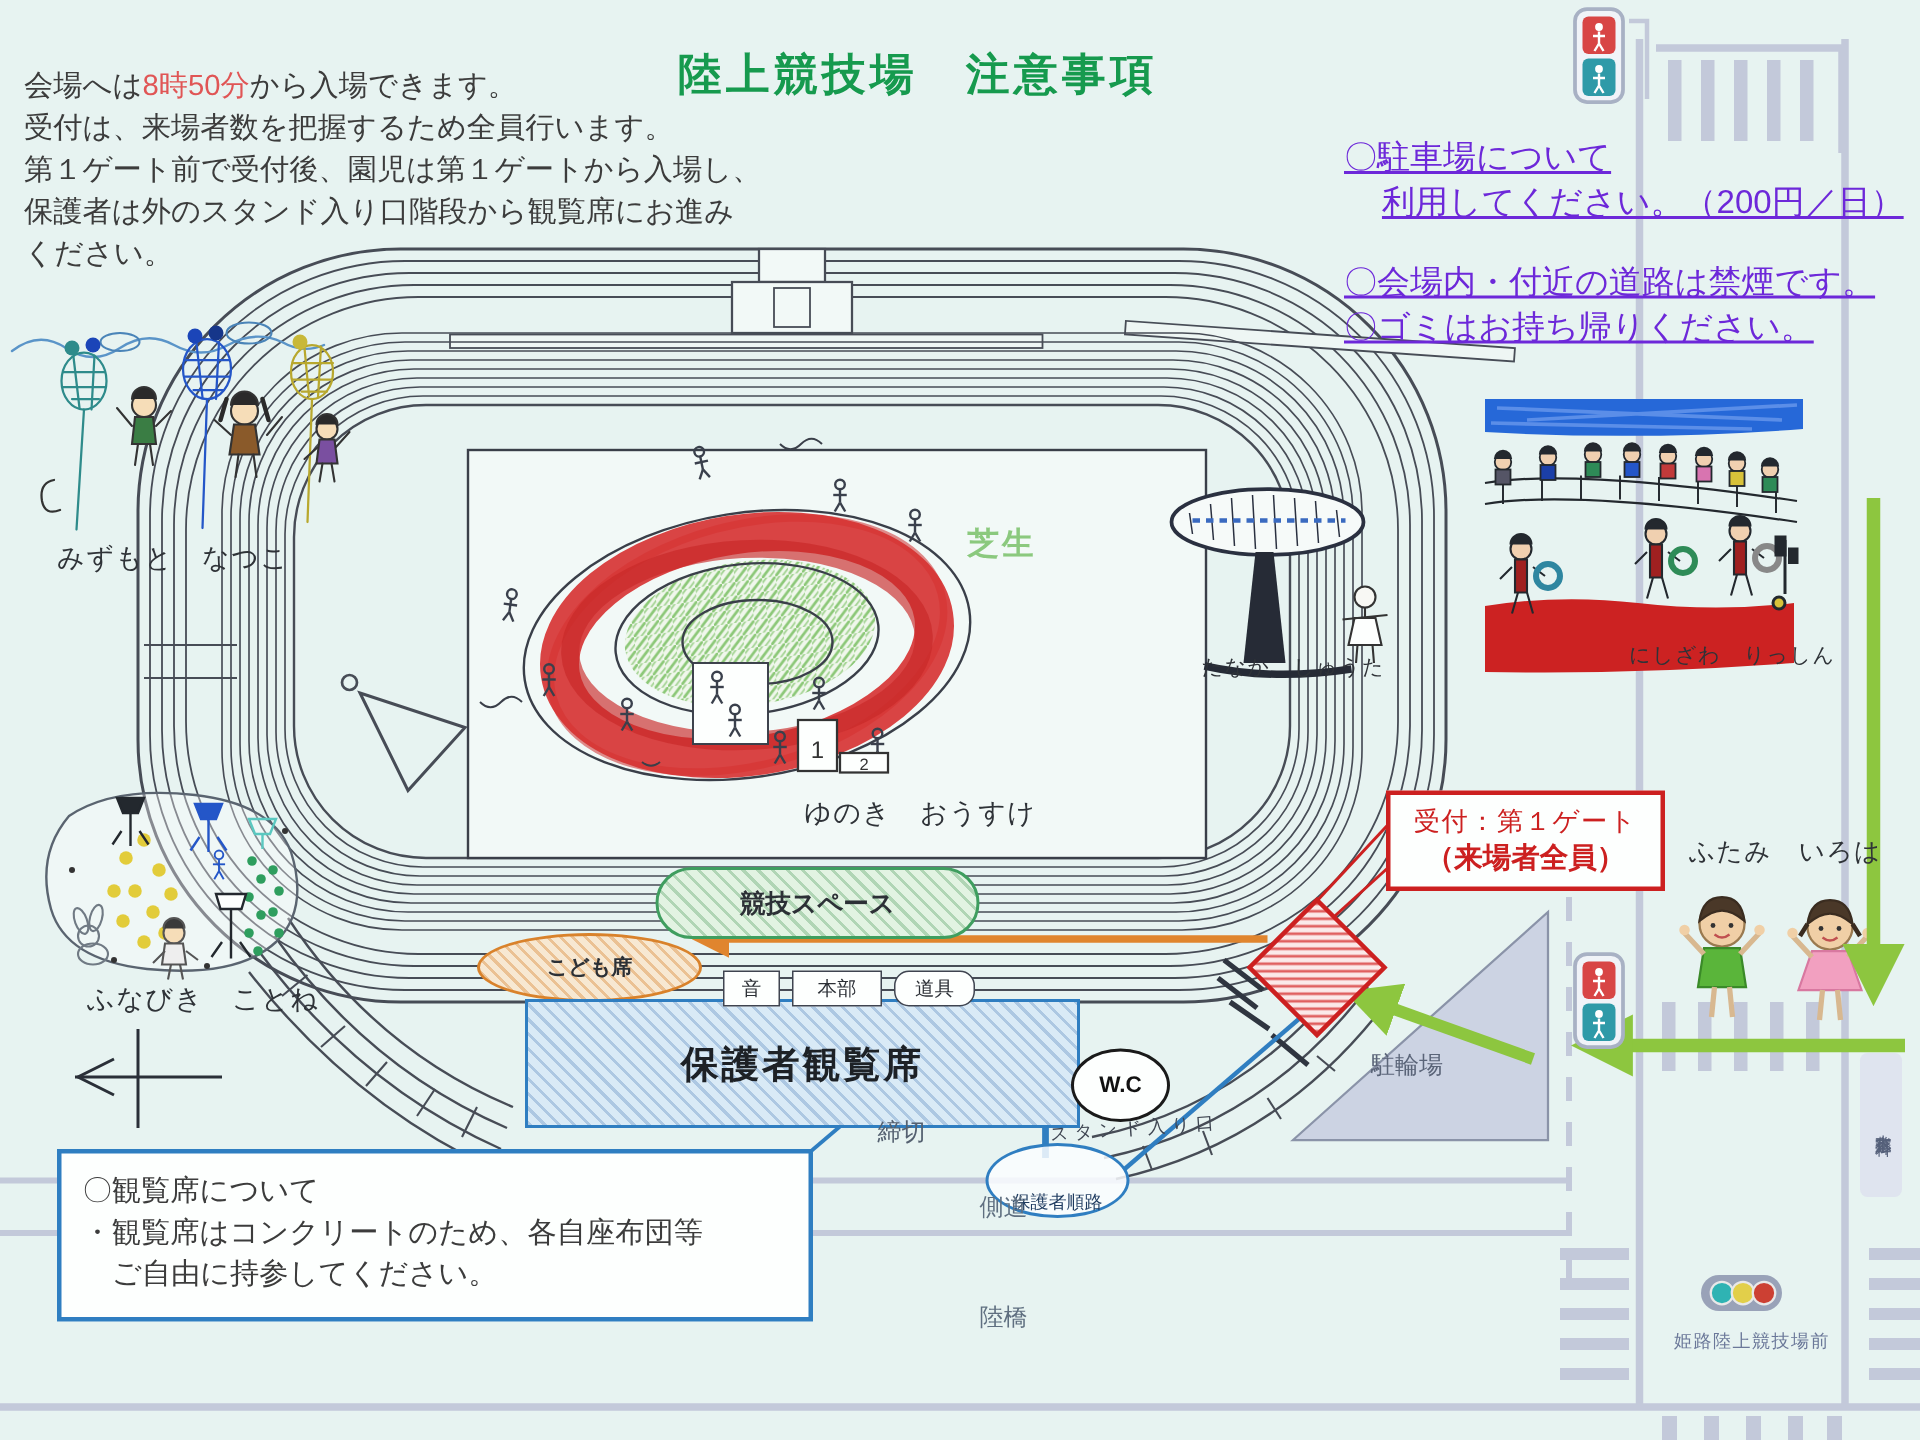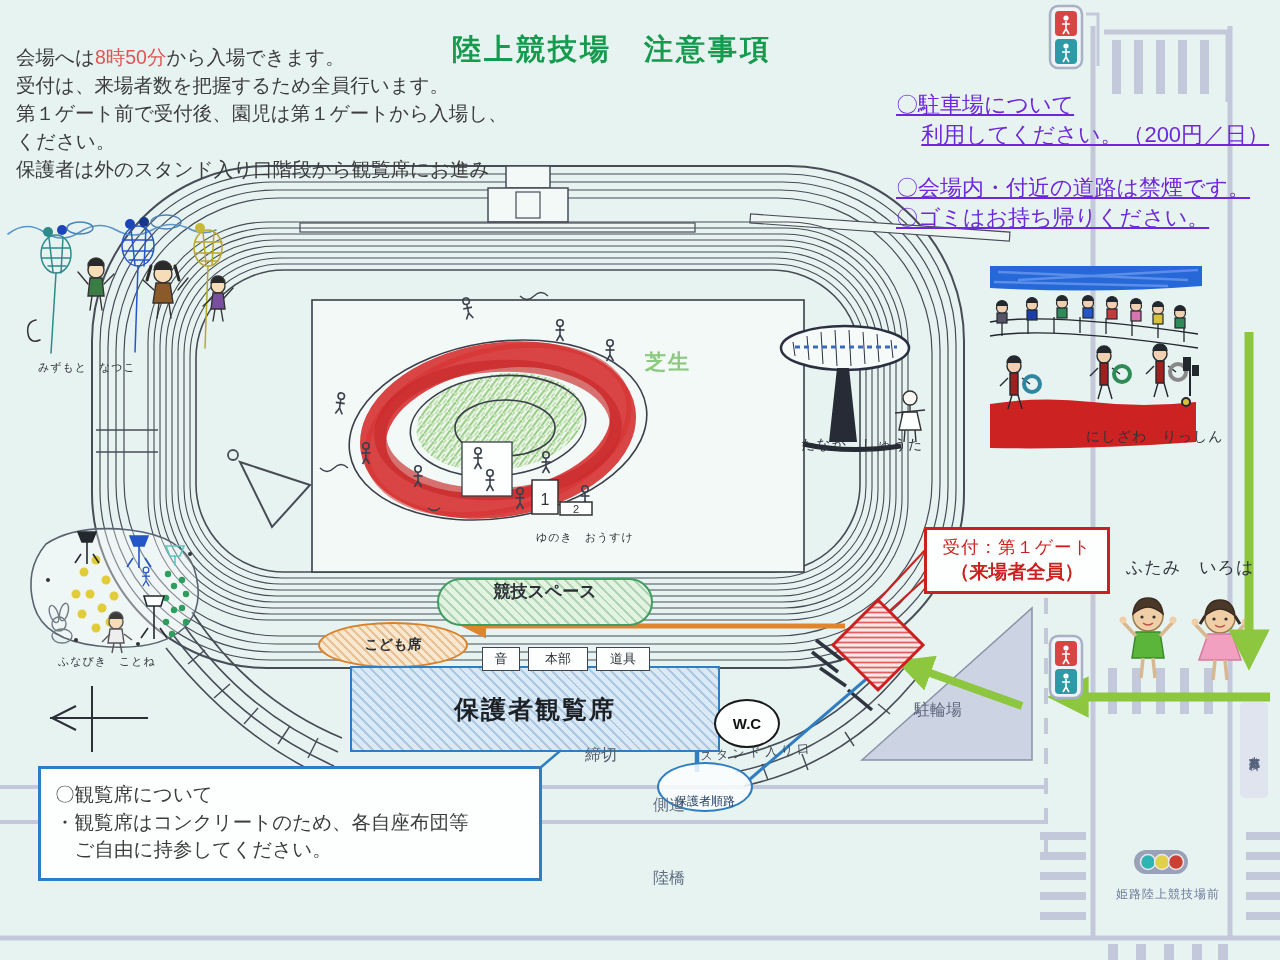--- a/index.html
+++ b/index.html
@@ -6,24 +6,24 @@
   .canvas{position:relative;width:1280px;height:960px;background:#e7f3f1;overflow:hidden;
           font-family:"Liberation Sans",sans-serif;color:#3c3c3c;}
   .abs{position:absolute;}
   .title{left:452px;top:30px;font-size:29px;font-weight:bold;letter-spacing:3px;color:#169a4e;}
   .intro{left:16px;top:44px;font-size:19.5px;line-height:1.43;color:#3c3c3c;}
   .intro .red{color:#e05555;}
   .rnotes{left:896px;top:90px;font-size:22px;line-height:1.38;color:#6d28d9;text-decoration:underline;}
   .rnotes .indent{padding-left:1.15em;}
   .rnotes .grp2{margin-top:22px;}
   .lawn{left:645px;top:348px;font-size:21px;font-weight:bold;color:#8bc97e;letter-spacing:2px;}
-  .caption{font-size:11px;color:#2f3338;letter-spacing:1px;}
+  .caption{font-size:18px;color:#2f3338;letter-spacing:1px;}
   .pill{left:437px;top:578px;width:212px;height:44px;border:2.5px solid #3f9e5f;border-radius:24px;
         background-color:#e2f3e2;background-image:repeating-linear-gradient(45deg,rgba(70,150,85,.32) 0 2px,transparent 2px 7px);
-        display:flex;align-items:flex-start;justify-content:center;font-size:17px;font-weight:bold;color:#2c3036;}
+        display:flex;align-items:center;justify-content:center;font-size:17px;font-weight:bold;color:#2c3036;}
   .kodomo{left:318px;top:622px;width:146px;height:42px;border:2.5px solid #d9822b;border-radius:50%;
         background-color:#f7e8d2;background-image:repeating-linear-gradient(45deg,rgba(215,130,45,.38) 0 2px,transparent 2px 6px);
         display:flex;align-items:center;justify-content:center;font-size:14px;font-weight:bold;color:#2c3036;}
   .hogosha{left:350px;top:666px;width:366px;height:82px;border:2.5px solid #2f7ec1;
         background-color:#d9eaf6;background-image:repeating-linear-gradient(45deg,rgba(70,120,180,.30) 0 2px,transparent 2px 7px);
         display:flex;align-items:center;justify-content:center;font-size:25px;font-weight:bold;color:#1d2126;letter-spacing:2px;}
   .cell{top:647px;height:22px;border:1.5px solid #3f4450;background:#fdfffe;display:flex;align-items:center;justify-content:center;font-size:13px;color:#2c3036;}
   .wc{left:714px;top:699px;width:62px;height:45px;border:2.5px solid #1a1a1a;border-radius:50%;background:#fdfffe;
         display:flex;align-items:center;justify-content:center;font-size:15px;font-weight:bold;color:#111;}
   .junro{left:657px;top:762px;width:92px;height:46px;border:2px solid #2f7ec1;border-radius:50%;
@@ -450,22 +450,22 @@
     <polyline points="76,706 52,718 76,730"></polyline>
   </g>
 </svg>
 
 <div class="abs title">陸上競技場　注意事項</div>
 
 <div class="abs intro">
   <div><span>会場へは</span><span class="red">8時50分</span><span>から入場できます。</span></div>
   <div>受付は、来場者数を把握するため全員行います。</div>
   <div>第１ゲート前で受付後、園児は第１ゲートから入場し、</div>
+  <div>保護者は外のスタンド入り口階段から観覧席にお進み</div>
   <div>ください。</div>
-  <div>保護者は外のスタンド入り口階段から観覧席にお進み</div>
 </div>
 
 <div class="abs rnotes">
   <div>〇駐車場について</div>
   <div class="indent">利用してください。（200円／日）</div>
   <div class="grp2">〇会場内・付近の道路は禁煙です。</div>
   <div>〇ゴミはお持ち帰りください。</div>
 </div>
 
 <div class="abs lawn">芝生</div>
@@ -486,21 +486,21 @@
 <div class="abs hogosha">
       <span>保護者観覧席</span>
     </div>
 
 <div class="abs cell" style="left:482px;width:36px;">
       <span>音</span>
     </div>
 <div class="abs cell" style="left:528px;width:58px;">
       <span>本部</span>
     </div>
-<div class="abs cell" style="left:596px;width:52px;">
+<div class="abs cell" style="left:596px;width:52px;border-radius:10px;">
       <span>道具</span>
     </div>
 
 <div class="abs wc">
       <span>W.C</span>
     </div>
 <div class="abs junro">
       <span>保護者順路</span>
     </div>
 

